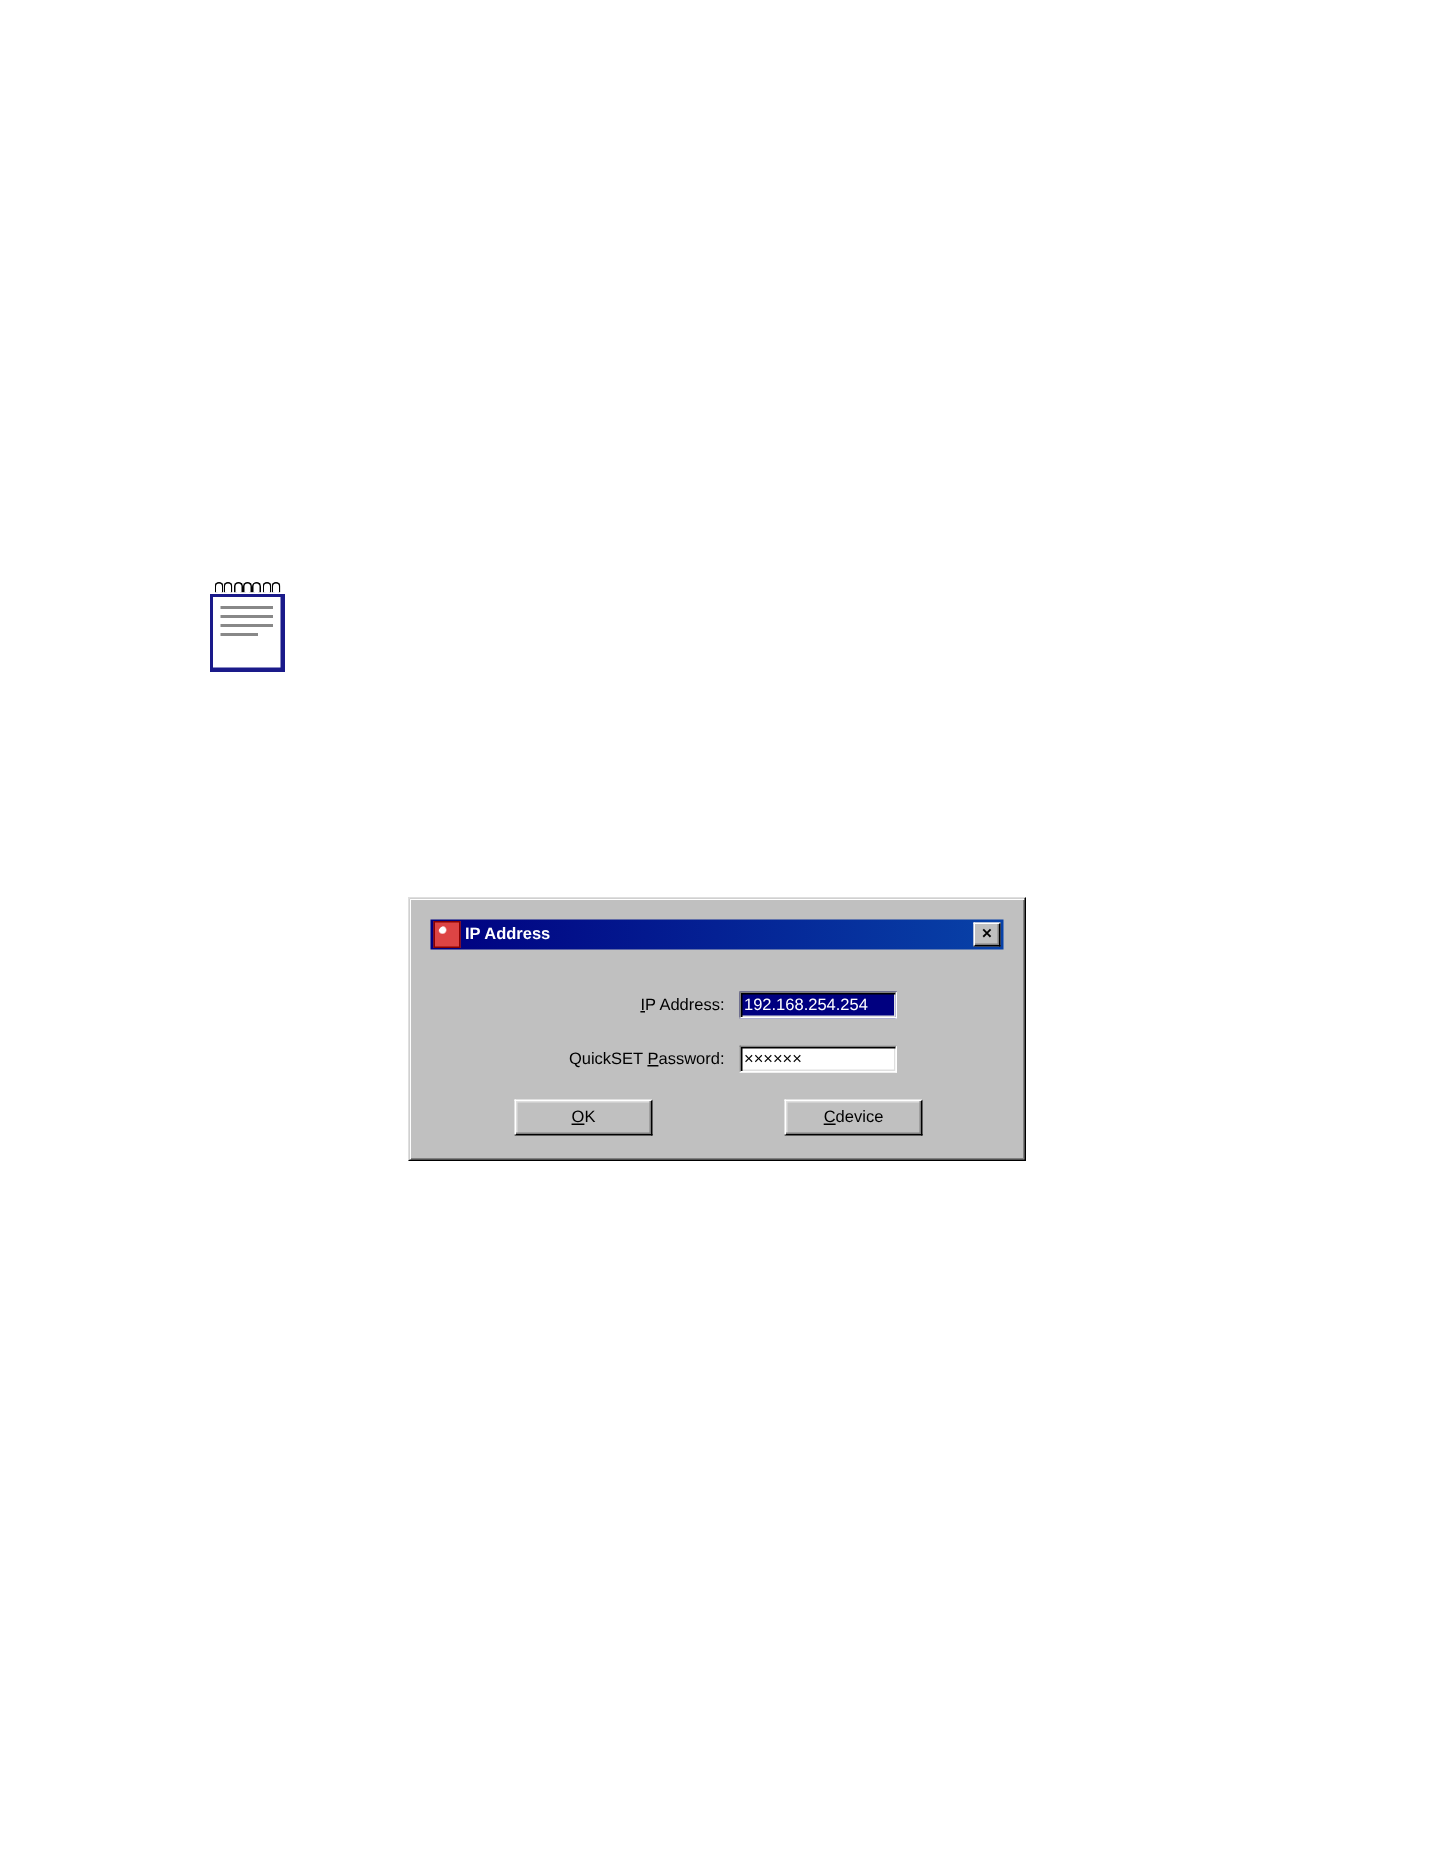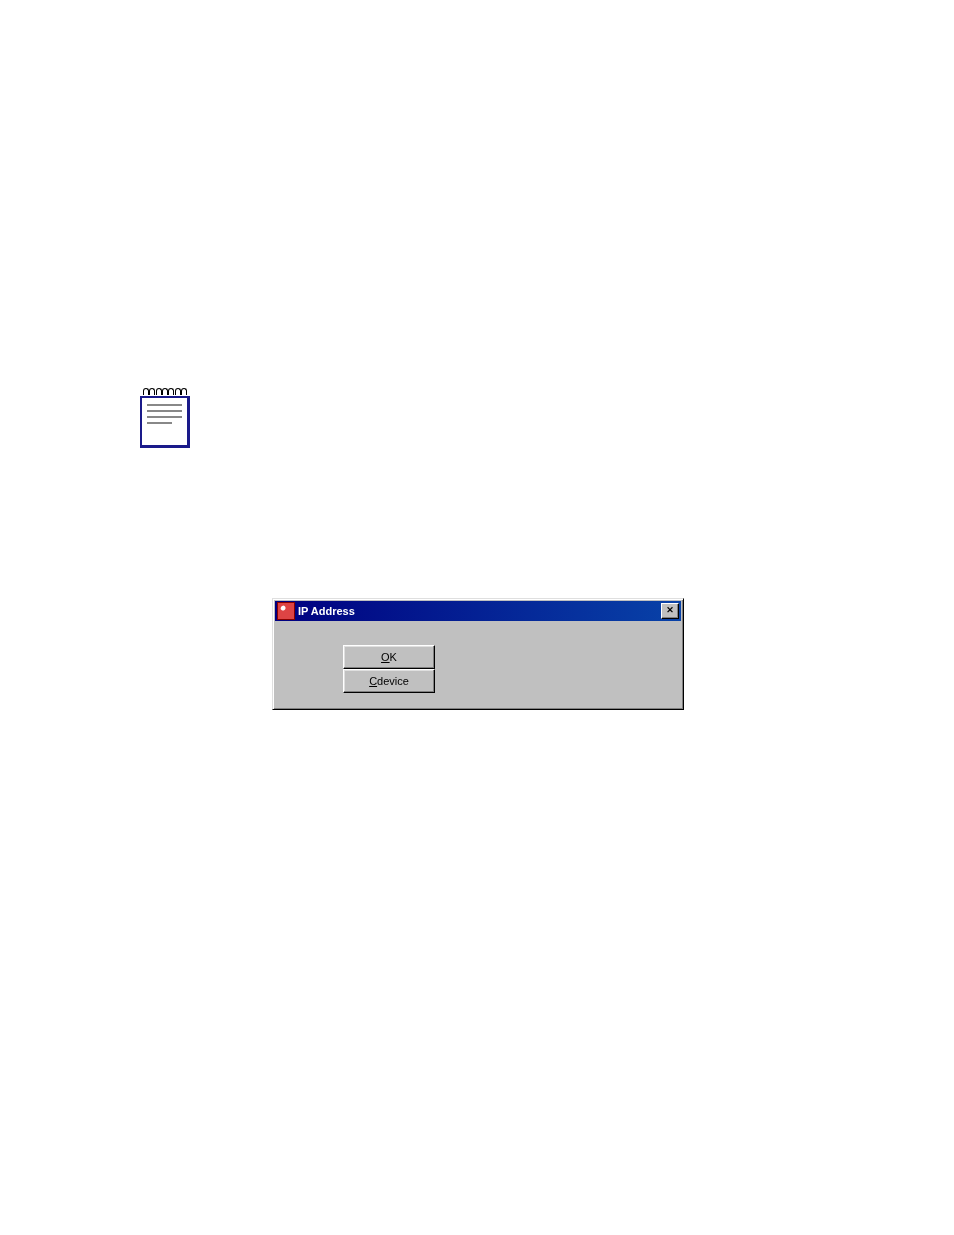--- a/index.html
+++ b/index.html
@@ -66,21 +66,21 @@
       border-bottom: 1px solid #000;
       box-shadow: inset 1px 1px 0 #fff, inset -1px -1px 0 #808080;
     }
 
     .titlebar {
       background: linear-gradient(to right, #000080, #0842a8);
       height: 18px;
       display: flex;
       align-items: center;
       padding: 1px 2px;
-      margin: 2px;
+      margin: 14px;
     }
     .titlebar-icon {
       width: 16px;
       height: 16px;
       background: #d44;
       border: 1px solid #800;
       margin-right: 3px;
       position: relative;
       flex-shrink: 0;
     }
@@ -163,21 +163,20 @@
     .text-input.selected {
       background: #000080;
       color: #fff;
     }
 
     .button-row {
       display: flex;
       justify-content: space-between;
       padding: 0 48px 0 50px;
       margin-top: 8px;
-      flex-direction: column;
     }
     .win-button {
       width: 92px;
       height: 24px;
       background: #c0c0c0;
       border-top: 1px solid #fff;
       border-left: 1px solid #fff;
       border-right: 1px solid #000;
       border-bottom: 1px solid #000;
       box-shadow: inset -1px -1px 0 #808080, inset 1px 1px 0 #dfdfdf;
@@ -210,21 +209,33 @@
 
 <div class="dialog">
   <div class="titlebar">
     <div class="titlebar-icon"></div>
     <div class="titlebar-text">IP Address</div>
     <div class="titlebar-close">✕</div>
   </div>
 
   <div class="dialog-body">
 
-
+    <div class="form-row">
+      <div class="form-label">
+        <span class="underline">I</span><span>P Address:</span>
+      </div>
+      <input type="text" class="text-input selected" value="192.168.254.254" style="">
+    </div>
+
+    <div class="form-row">
+      <div class="form-label">
+        <span>QuickSET </span><span class="underline">P</span><span>assword:</span>
+      </div>
+      <input type="text" class="text-input" value="××××××" style="">
+    </div>
 
     <div class="button-row">
       <button class="win-button">
         <span class="underline">O</span><span>K</span>
       </button>
       <button class="win-button">
         <span class="underline">C</span><span>device</span>
       </button>
     </div>
   </div>

